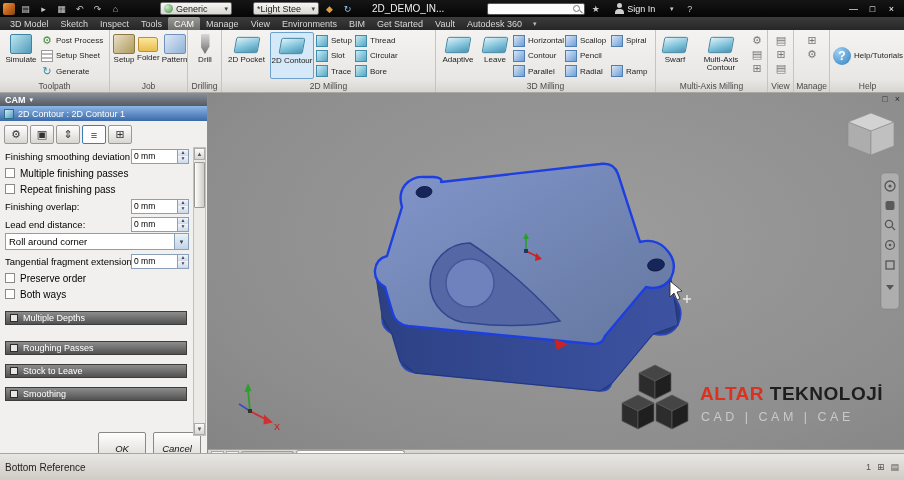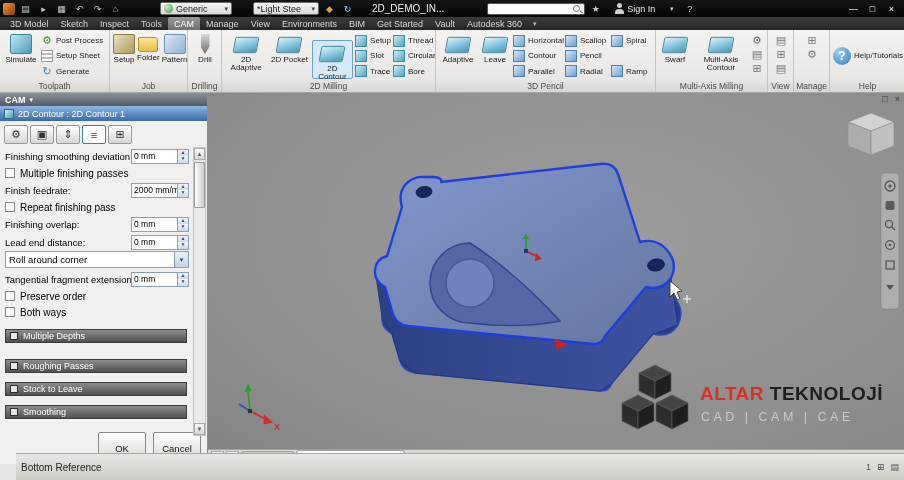--- a/index.html
+++ b/index.html
@@ -100,21 +100,21 @@
          display:flex; align-items:center; gap:5px; padding:0 4px; margin:6px 2px 0 0; }
   .sec-cb { width:8px; height:8px; background:#e6e6e6; border:1px solid #2c2c2c; flex:0 0 auto; }
   .vscroll { position:absolute; right:1px; top:0; bottom:1px; width:13px; background:#eceae6; border:1px solid #c4c2be;
              display:flex; flex-direction:column; }
   .sc-btn { height:12px; background:linear-gradient(#fbfbfa,#d8d5d0); border:1px solid #aaa; font-size:6px; line-height:10px;
             text-align:center; color:#555; }
   .sc-track { flex:1; position:relative; }
   .sc-thumb { position:absolute; left:0; right:0; top:2px; height:46px; background:linear-gradient(90deg,#fdfdfd,#cfccc6); border:1px solid #9a9894; border-radius:1px; }
   .btnrow { flex:0 0 auto; height:27px; display:flex; align-items:center; justify-content:flex-end; gap:7px; padding:0 6px 4px 0; }
   .btn { width:48px; height:34px; background:linear-gradient(#fefefe,#d5d2cc); border:1px solid #8a8882; border-radius:2px;
-         font-size:9.5px; color:#111; display:flex; align-items:center; justify-content:center; }
+         font-size:9.5px; color:#111; display:flex; align-items:center; justify-content:center;font-style:italic; }
 
   
   .docarea { position:absolute; left:208px; top:0; right:0; bottom:0; }
   .viewport { position:absolute; left:0; top:0; right:0; height:356px;
               background:radial-gradient(ellipse at 55% 40%, #9c9c9c 0%, #8e8e8e 70%, #848484 100%); overflow:hidden; }
   .viewport svg { position:absolute; left:0; top:0; }
   .docwin { position:absolute; top:1px; right:4px; display:flex; gap:7px; color:#2e2e2e; font-size:9px; }
   .docwin span { cursor:default; }
   .wm-line1 { position:absolute; left:492px; top:290px; font-size:19px; font-weight:bold; letter-spacing:.5px; white-space:nowrap; }
   .wm-red { color:#da3122; } .wm-dark { color:#1e1e1e; }
@@ -124,21 +124,21 @@
   .doctabs { position:absolute; left:0; bottom:0; right:0; height:15px; background:linear-gradient(#dcd9d4,#cac7c1);
              border-top:1px solid #9f9d99; display:flex; align-items:flex-end; padding-left:3px; gap:2px; }
   .dt-ic { width:13px; height:12px; display:flex; align-items:center; justify-content:center; font-size:9px; color:#555;
            background:linear-gradient(#f5f4f2,#d6d3cd); border:1px solid #a8a6a2; margin-bottom:1px; }
   .dtab { height:13px; display:flex; align-items:center; gap:4px; padding:0 6px; font-size:9px; color:#333;
           background:linear-gradient(#d2cfc9,#c2bfb9); border:1px solid #9f9d99; border-bottom:none; border-radius:3px 3px 0 0; white-space:nowrap; }
   .dtab.active { background:#fdfcfb; color:#111; height:14px; }
   .dtab .x { font-size:8px; color:#666; }
 
   
-  .statusbar { position:absolute; left:16px; bottom:0; right:0; height:16px; background:linear-gradient(#e8e6e2,#cfccc6);
+  .statusbar { position:absolute; left:0; bottom:0; right:0; height:16px; background:linear-gradient(#e8e6e2,#cfccc6);
                border-top:1px solid #a9a7a3; display:flex; align-items:center; padding:13px 5px; font-size:10px; color:#222; }
   .sb-right { margin-left:auto; display:flex; align-items:center; gap:6px; color:#555; font-size:9px; }
 </style>
 </head>
 <body>
 
 <div id="app">
 
   <div class="titlebar">
     <div class="app-icon"></div>
@@ -241,29 +241,25 @@
         <div class="stk" style="width:26px;">
           <span class="bi bi-drill"></span>
           <span>Drill</span>
         </div>
       </div>
       <div class="rgroup-label">Drilling</div>
     </div>
 
     <div class="rgroup" style="width:214px;">
       <div class="rgroup-content">
-        <div class="stk" style="width:45px;">
-          <span class="bi bi-mill"></span>
-          <span>2D Adaptive</span>
-        </div>
         <div class="stk" style="width:43px;">
           <span class="bi bi-mill"></span>
           <span>2D Pocket</span>
         </div>
-        <div class="stk sel" style="width:44px;margin-top:8px;">
+        <div class="stk sel" style="width:44px;">
           <span class="bi bi-mill"></span>
           <span>2D Contour</span>
         </div>
         <div class="minicol" style="width:37px;">
           <div class="mini">
             <span class="mi mi-teal"></span>
             <span>Setup</span>
           </div>
           <div class="mini">
             <span class="mi mi-teal"></span>
@@ -335,21 +331,21 @@
             <span class="mi mi-blue"></span>
             <span>Spiral</span>
           </div>
           <div class="mini"></div>
           <div class="mini">
             <span class="mi mi-blue"></span>
             <span>Ramp</span>
           </div>
         </div>
       </div>
-      <div class="rgroup-label">3D Pencil</div>
+      <div class="rgroup-label">3D Milling</div>
     </div>
 
     <div class="rgroup" style="width:112px;">
       <div class="rgroup-content">
         <div class="stk" style="width:32px;">
           <span class="bi bi-mill"></span>
           <span>Swarf</span>
         </div>
         <div class="stk" style="width:56px;">
           <span class="bi bi-mill"></span>
@@ -427,30 +423,20 @@
                 <span class="sb">▼</span>
               </span>
           </span>
         </div>
 
         <div class="crow">
           <span class="cb"></span>
           <span>Multiple finishing passes</span>
         </div>
 
-        <div class="frow">
-          <span class="flabel">Finish feedrate:</span>
-          <span class="spin">
-            <span class="val">2000 mm/m</span>
-            <span class="sbtns">
-                <span class="sb">▲</span>
-                <span class="sb">▼</span>
-              </span>
-          </span>
-        </div>
 
         <div class="crow">
           <span class="cb"></span>
           <span>Repeat finishing pass</span>
         </div>
 
         <div class="frow">
           <span class="flabel">Finishing overlap:</span>
           <span class="spin">
             <span class="val">0 mm</span>

